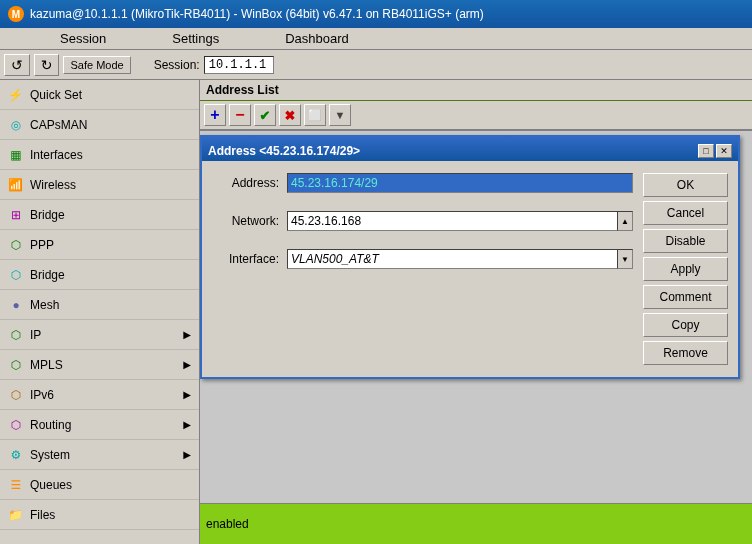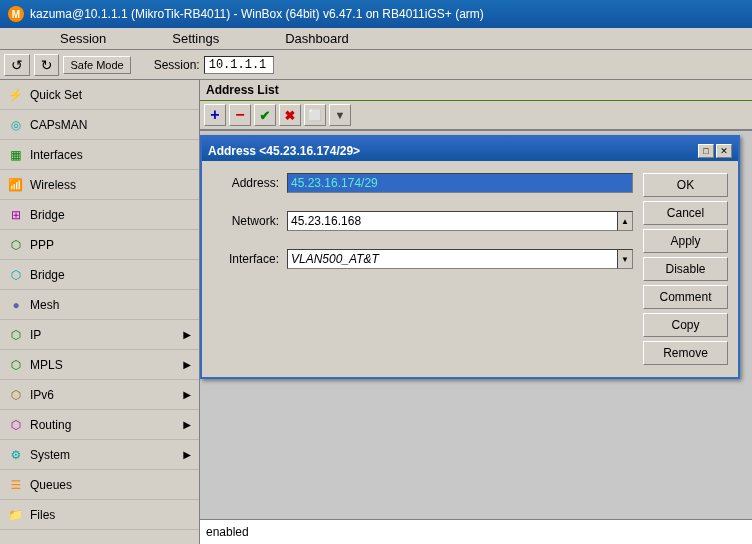--- a/index.html
+++ b/index.html
@@ -273,23 +273,23 @@
       font-size: 12px;
       font-family: inherit;
     }
 
     
     .status-bar {
       position: absolute;
       bottom: 0;
       left: 0;
       right: 0;
-      background: #ffffff;
+      background: #84cc16;
       border-top: 1px solid #808080;
-      padding: 12px 6px;
+      padding: 20px 6px;
       font-size: 12px;
       height: 14px;
       display: flex;
       align-items: center;
     }
 
     
     .icon-green { color: #008000; }
     .icon-blue { color: #0000cc; }
     .icon-orange { color: #ff8c00; }
@@ -439,22 +439,22 @@
               <input class="field-input" type="text" style="font-style: italic;" value="VLAN500_AT&amp;T">
               <button class="dropdown-btn">▼</button>
             </div>
           </div>
 
         </div>
 
         <div class="dialog-buttons">
           <button class="dialog-btn">OK</button>
           <button class="dialog-btn">Cancel</button>
+          <button class="dialog-btn">Disable</button>
           <button class="dialog-btn">Apply</button>
-          <button class="dialog-btn">Disable</button>
           <button class="dialog-btn">Comment</button>
           <button class="dialog-btn">Copy</button>
           <button class="dialog-btn">Remove</button>
         </div>
       </div>
     </div>
 
     <div class="status-bar">
       <span>enabled</span>
     </div>

